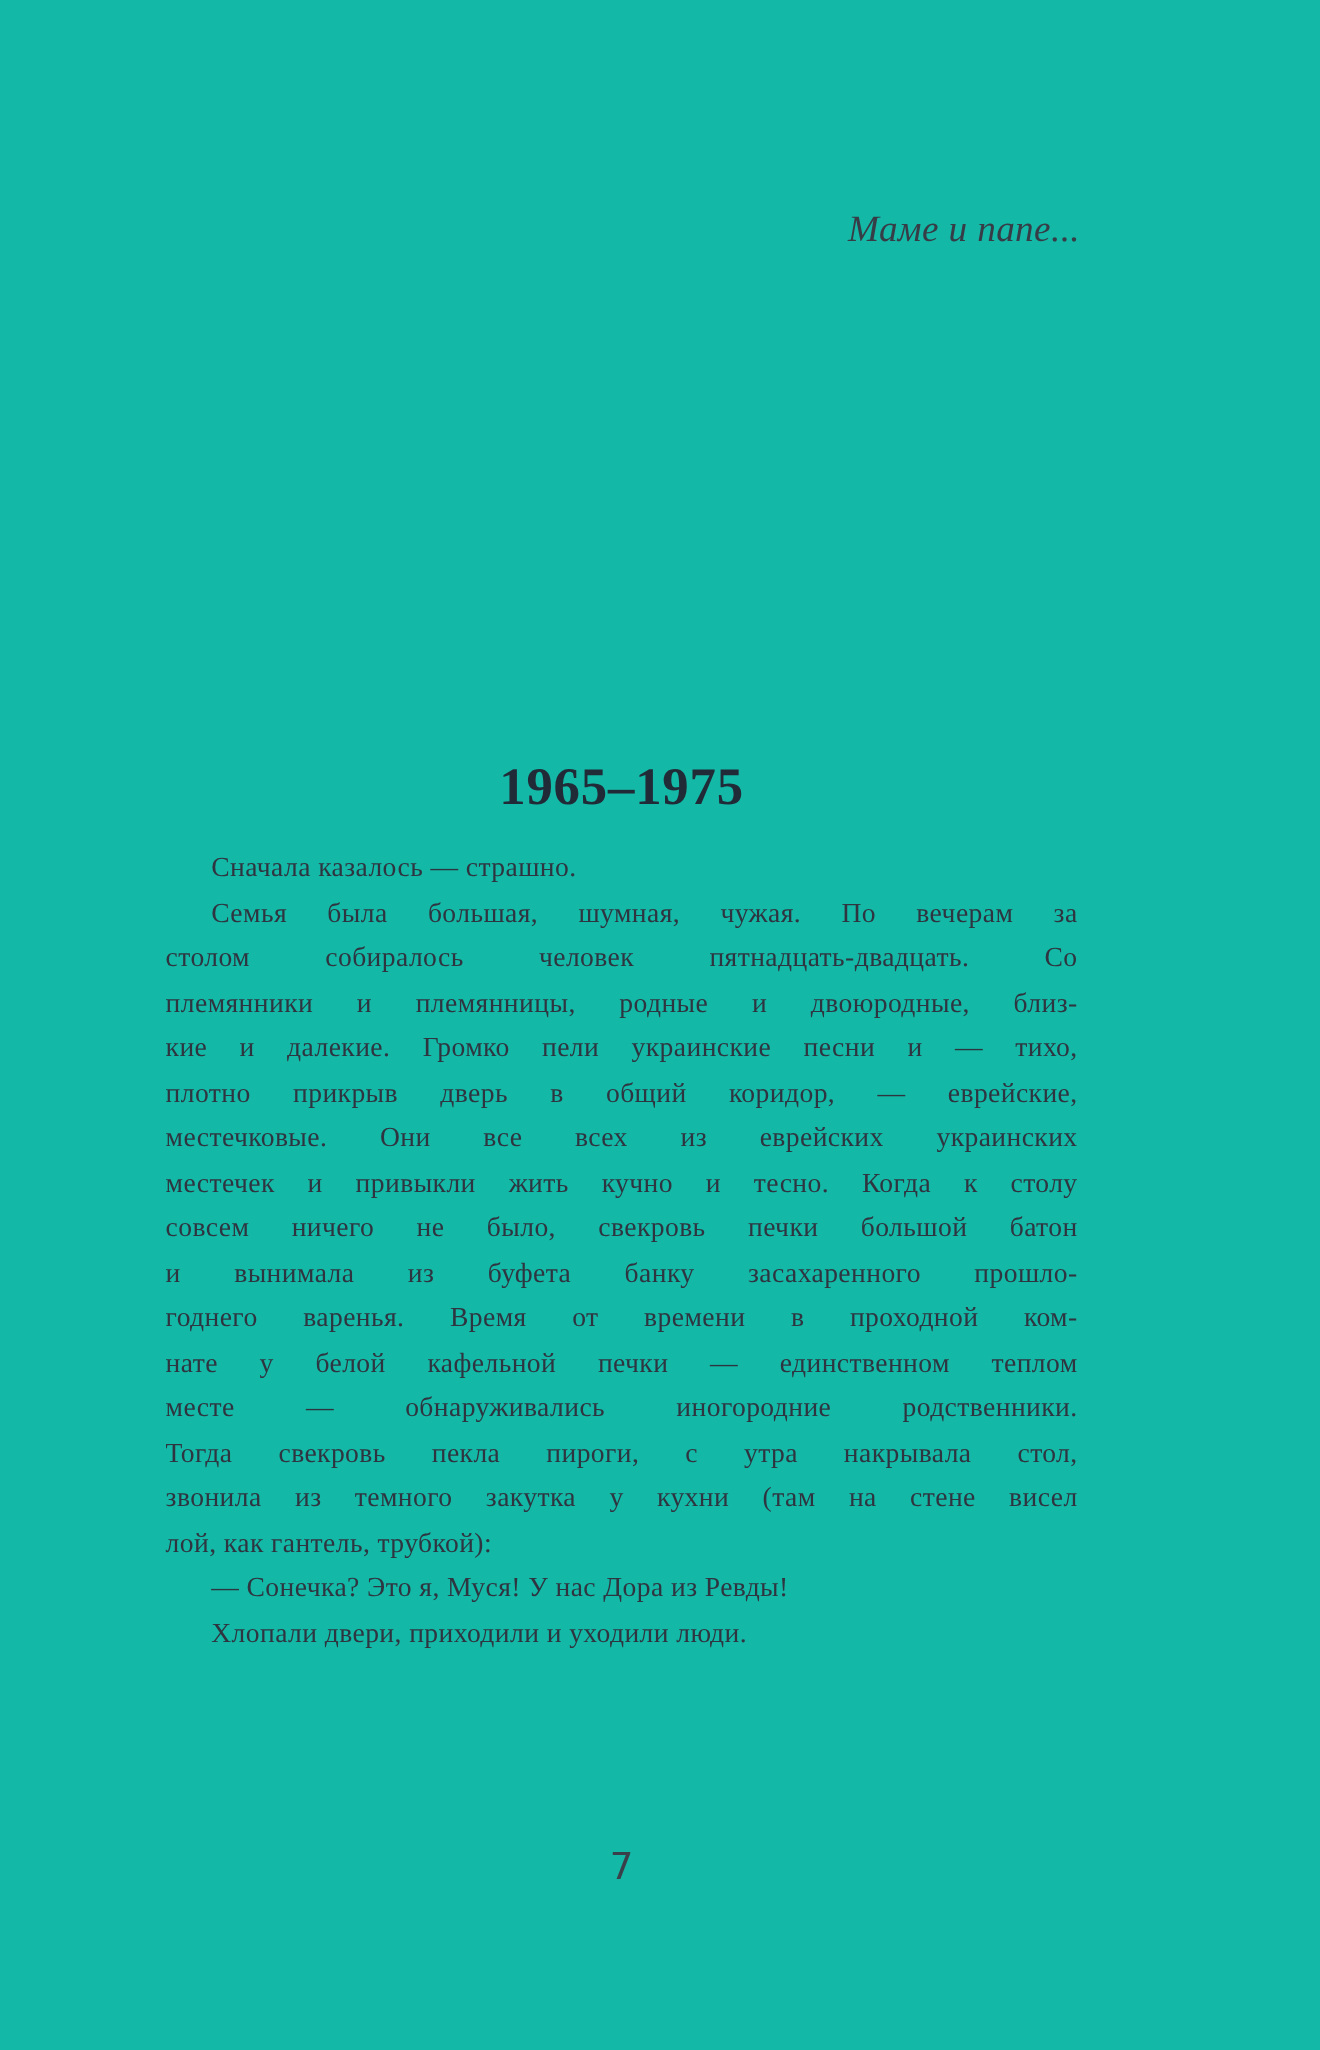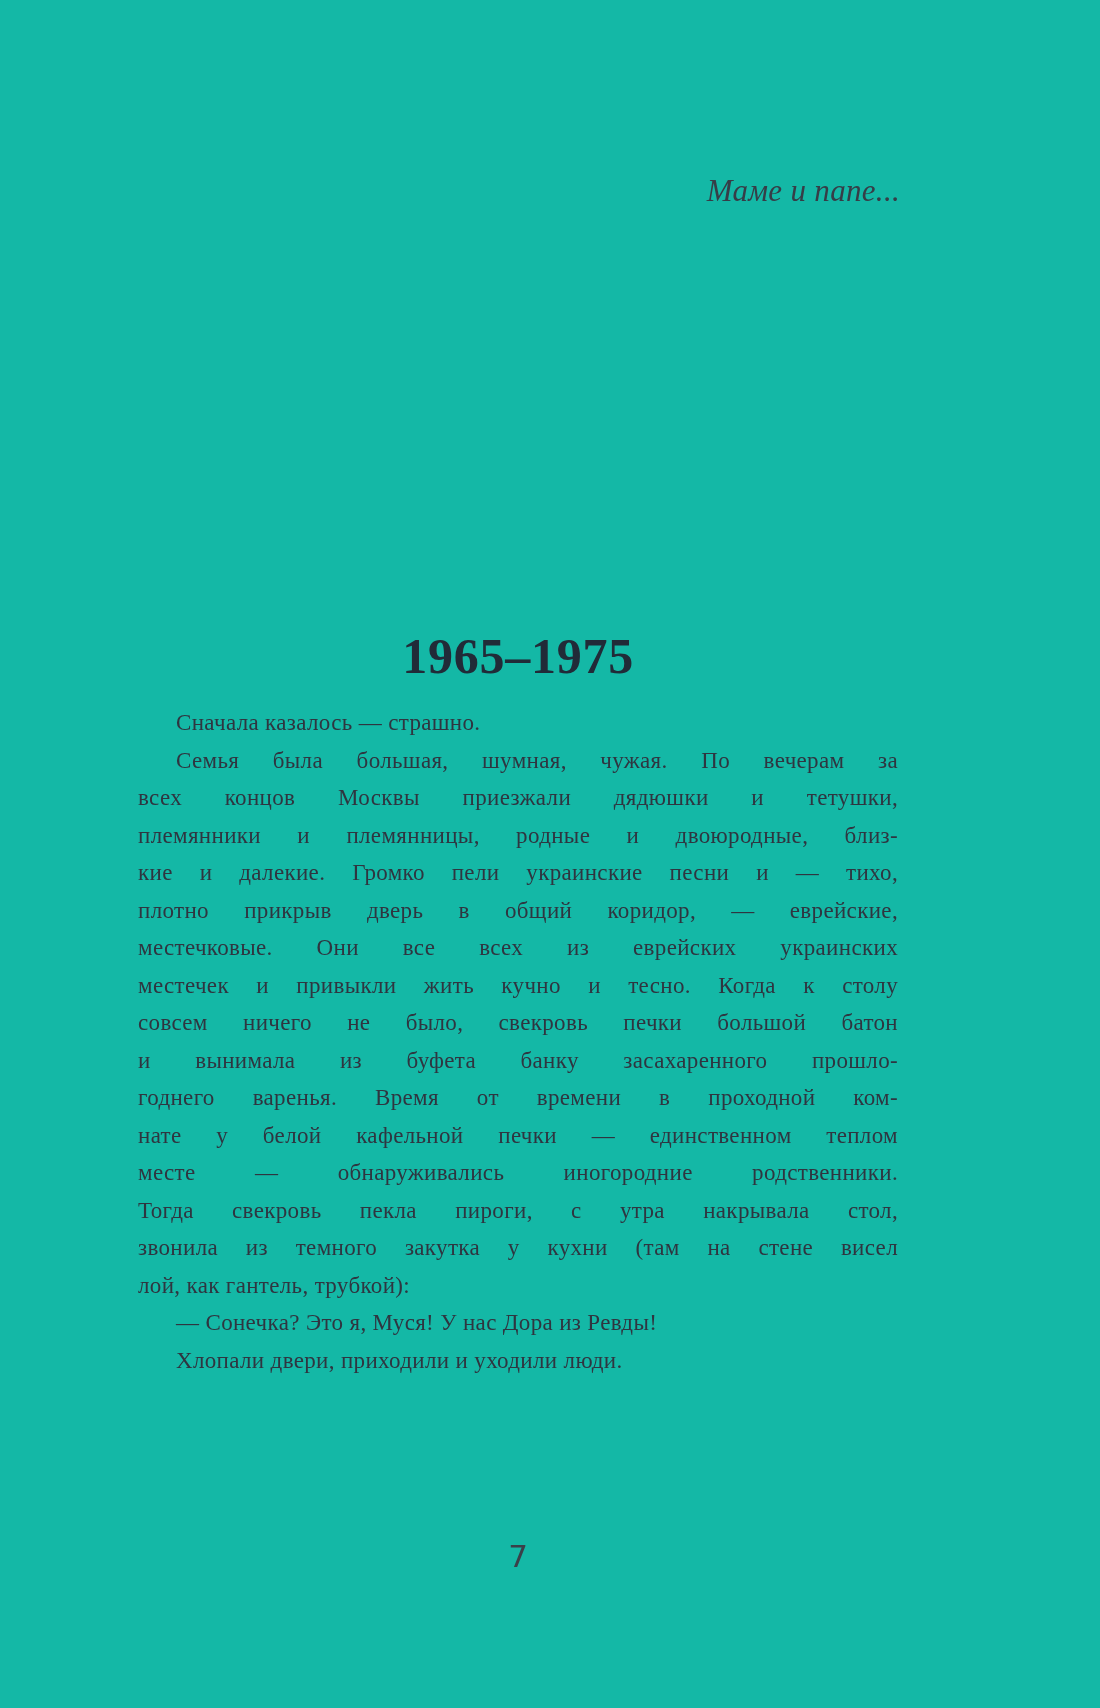--- a/index.html
+++ b/index.html
@@ -25,21 +25,21 @@
     color: #363d47;
     letter-spacing: 0.01em;
   }
   .chapter-title {
     position: absolute;
     top: 634px;
     left: 138px;
     width: 760px;
     text-align: center;
     font-weight: bold;
-    font-size: 50px;
+    font-size: 44px;
     line-height: 44px;
     color: #212b38;
     letter-spacing: 0.015em;
   }
   .bodytext {
     position: absolute;
     top: 704px;
     left: 138px;
     width: 760px;
     font-size: 23px;
@@ -76,21 +76,21 @@
 
 <div class="page">
 
   <div class="dedication">Маме и папе...</div>
 
   <div class="chapter-title">1965–1975</div>
 
   <div class="bodytext">
     <div class="line in left">Сначала казалось — страшно.</div>
     <div class="line in j">Семья была большая, шумная, чужая. По вечерам за</div>
-    <div class="line j">всех концов Москвы приезжали дядюшки и тетушки,</div>
+    <div class="line j">столом собиралось человек пятнадцать-двадцать. Со</div>
     <div class="line j">племянники и племянницы, родные и двоюродные, близ-</div>
     <div class="line j">кие и далекие. Громко пели украинские песни и — тихо,</div>
     <div class="line j">плотно прикрыв дверь в общий коридор, — еврейские,</div>
     <div class="line j">местечковые. Они все всех из еврейских украинских</div>
     <div class="line j">местечек и привыкли жить кучно и тесно. Когда к столу</div>
     <div class="line j">совсем ничего не было, свекровь печки большой батон</div>
     <div class="line j">и вынимала из буфета банку засахаренного прошло-</div>
     <div class="line j">годнего варенья. Время от времени в проходной ком-</div>
     <div class="line j">нате у белой кафельной печки — единственном теплом</div>
     <div class="line j">месте — обнаруживались иногородние родственники.</div>

